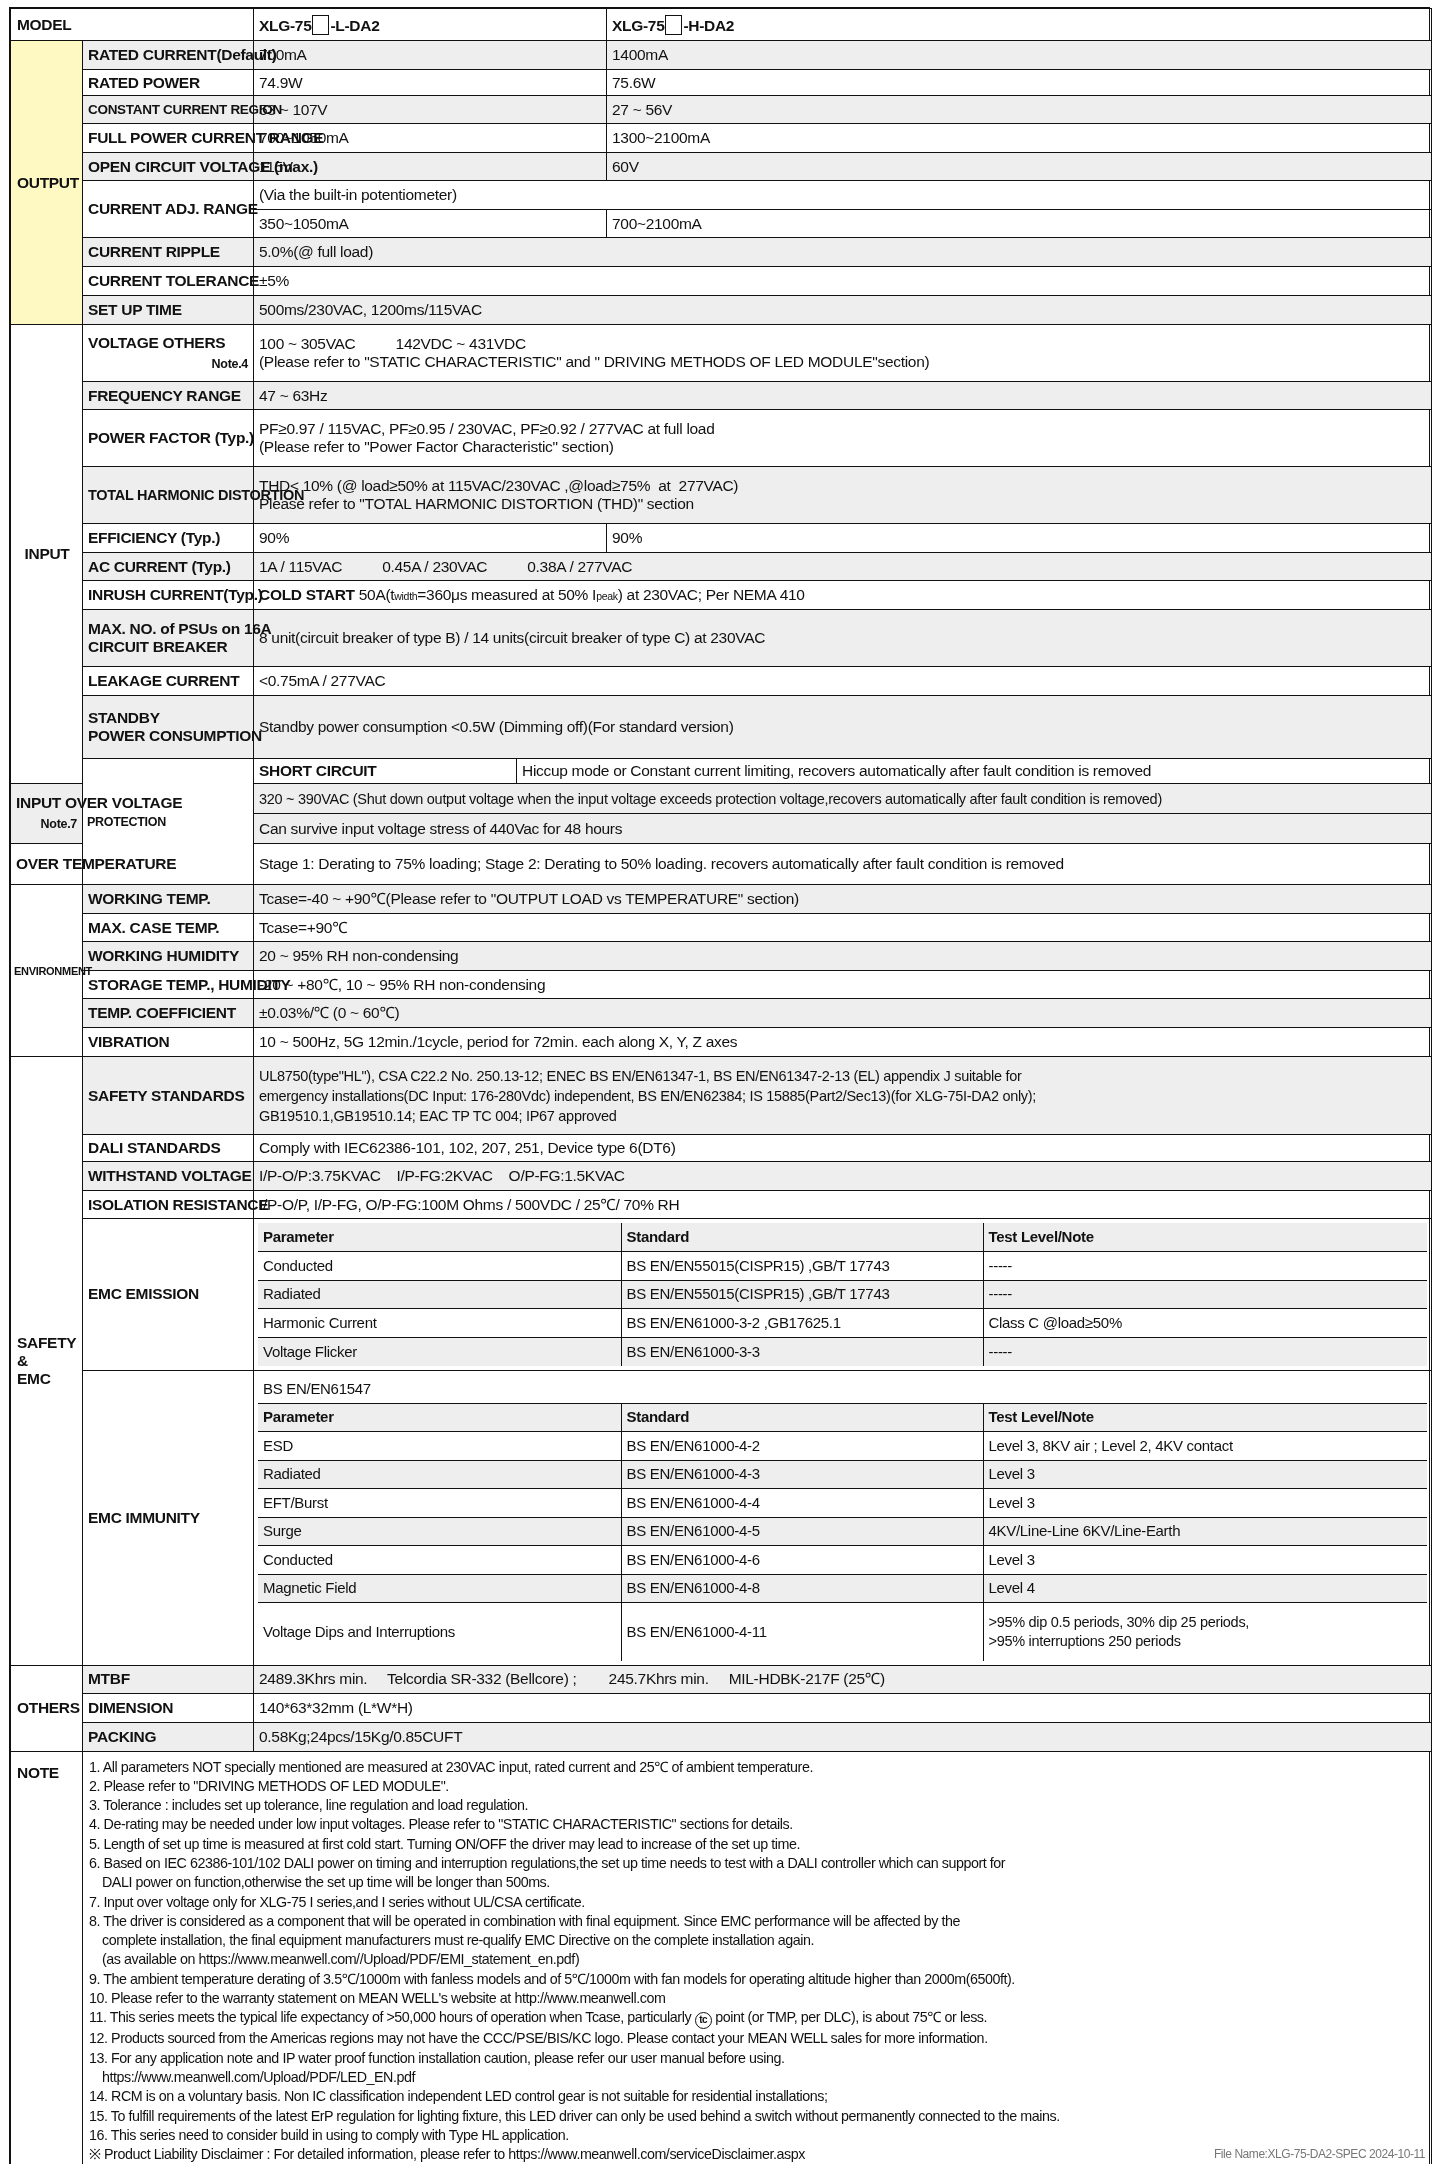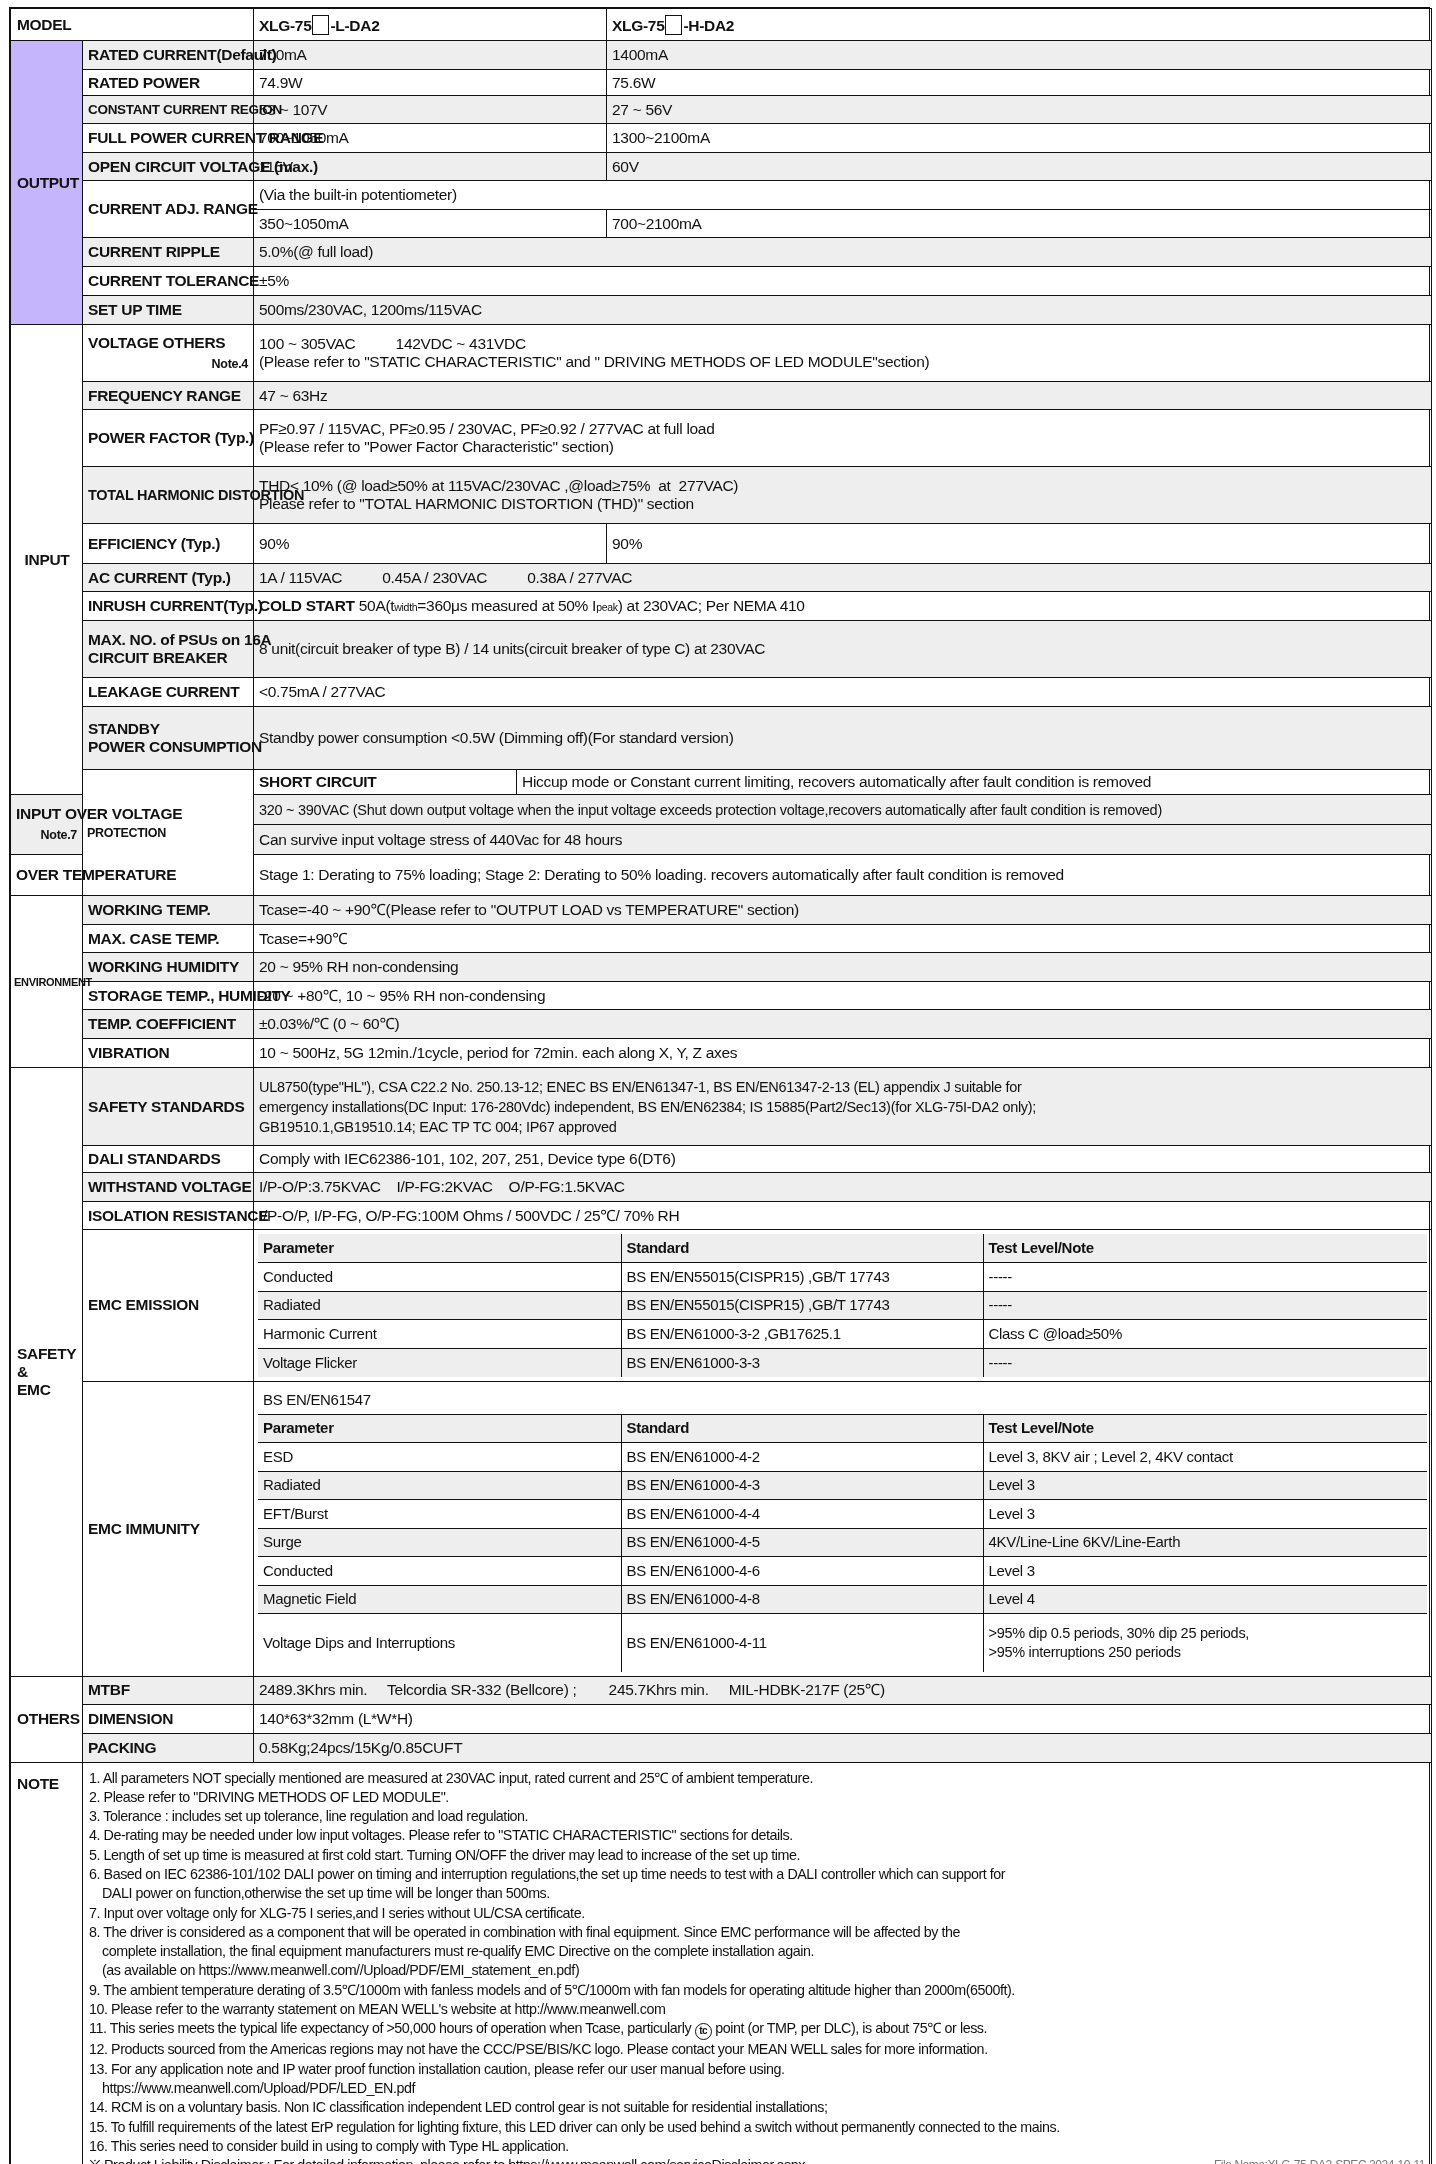--- a/index.html
+++ b/index.html
@@ -123,21 +123,21 @@
     <td colspan="2" class="cat">MODEL</td>
     <td colspan="2" class="model-hdr">
       <span>XLG-75</span><span class="boxmark"></span><span>-L-DA2</span>
     </td>
     <td class="model-hdr">
       <span>XLG-75</span><span class="boxmark"></span><span>-H-DA2</span>
     </td>
   </tr>
 
   <tr style="height:29px" class="shade">
-    <td rowspan="10" class="cat" style="background:#c4b5fd">OUTPUT</td>
+    <td rowspan="10" class="cat" style="background:#fef9c3">OUTPUT</td>
     <td class="lbl">RATED CURRENT(Default)</td>
     <td colspan="2" class="val">700mA</td>
     <td class="val">1400mA</td>
   </tr>
   <tr style="height:26px">
     <td class="lbl">RATED POWER</td>
     <td colspan="2" class="val">74.9W</td>
     <td class="val">75.6W</td>
   </tr>
   <tr style="height:28px" class="shade">
@@ -195,21 +195,21 @@
       <div>(Please refer to "Power Factor Characteristic" section)</div>
     </td>
   </tr>
   <tr style="height:57px" class="shade">
     <td class="lbl" style="font-size:14.5px">TOTAL HARMONIC DISTORTION</td>
     <td colspan="3" class="val val2">
       <div style="white-space:pre">THD&lt; 10% (@ load≥50% at 115VAC/230VAC ,@load≥75%  at  277VAC)</div>
       <div>Please refer to "TOTAL HARMONIC DISTORTION (THD)" section</div>
     </td>
   </tr>
-  <tr style="height:40px">
+  <tr style="height:29px">
     <td class="lbl">EFFICIENCY (Typ.)</td>
     <td colspan="2" class="val">90%</td>
     <td class="val">90%</td>
   </tr>
   <tr style="height:28px" class="shade">
     <td class="lbl">AC CURRENT (Typ.)</td>
     <td colspan="3" class="val" style="white-space:pre">1A / 115VAC          0.45A / 230VAC          0.38A / 277VAC</td>
   </tr>
   <tr style="height:29px">
     <td class="lbl">INRUSH CURRENT(Typ.)</td>

